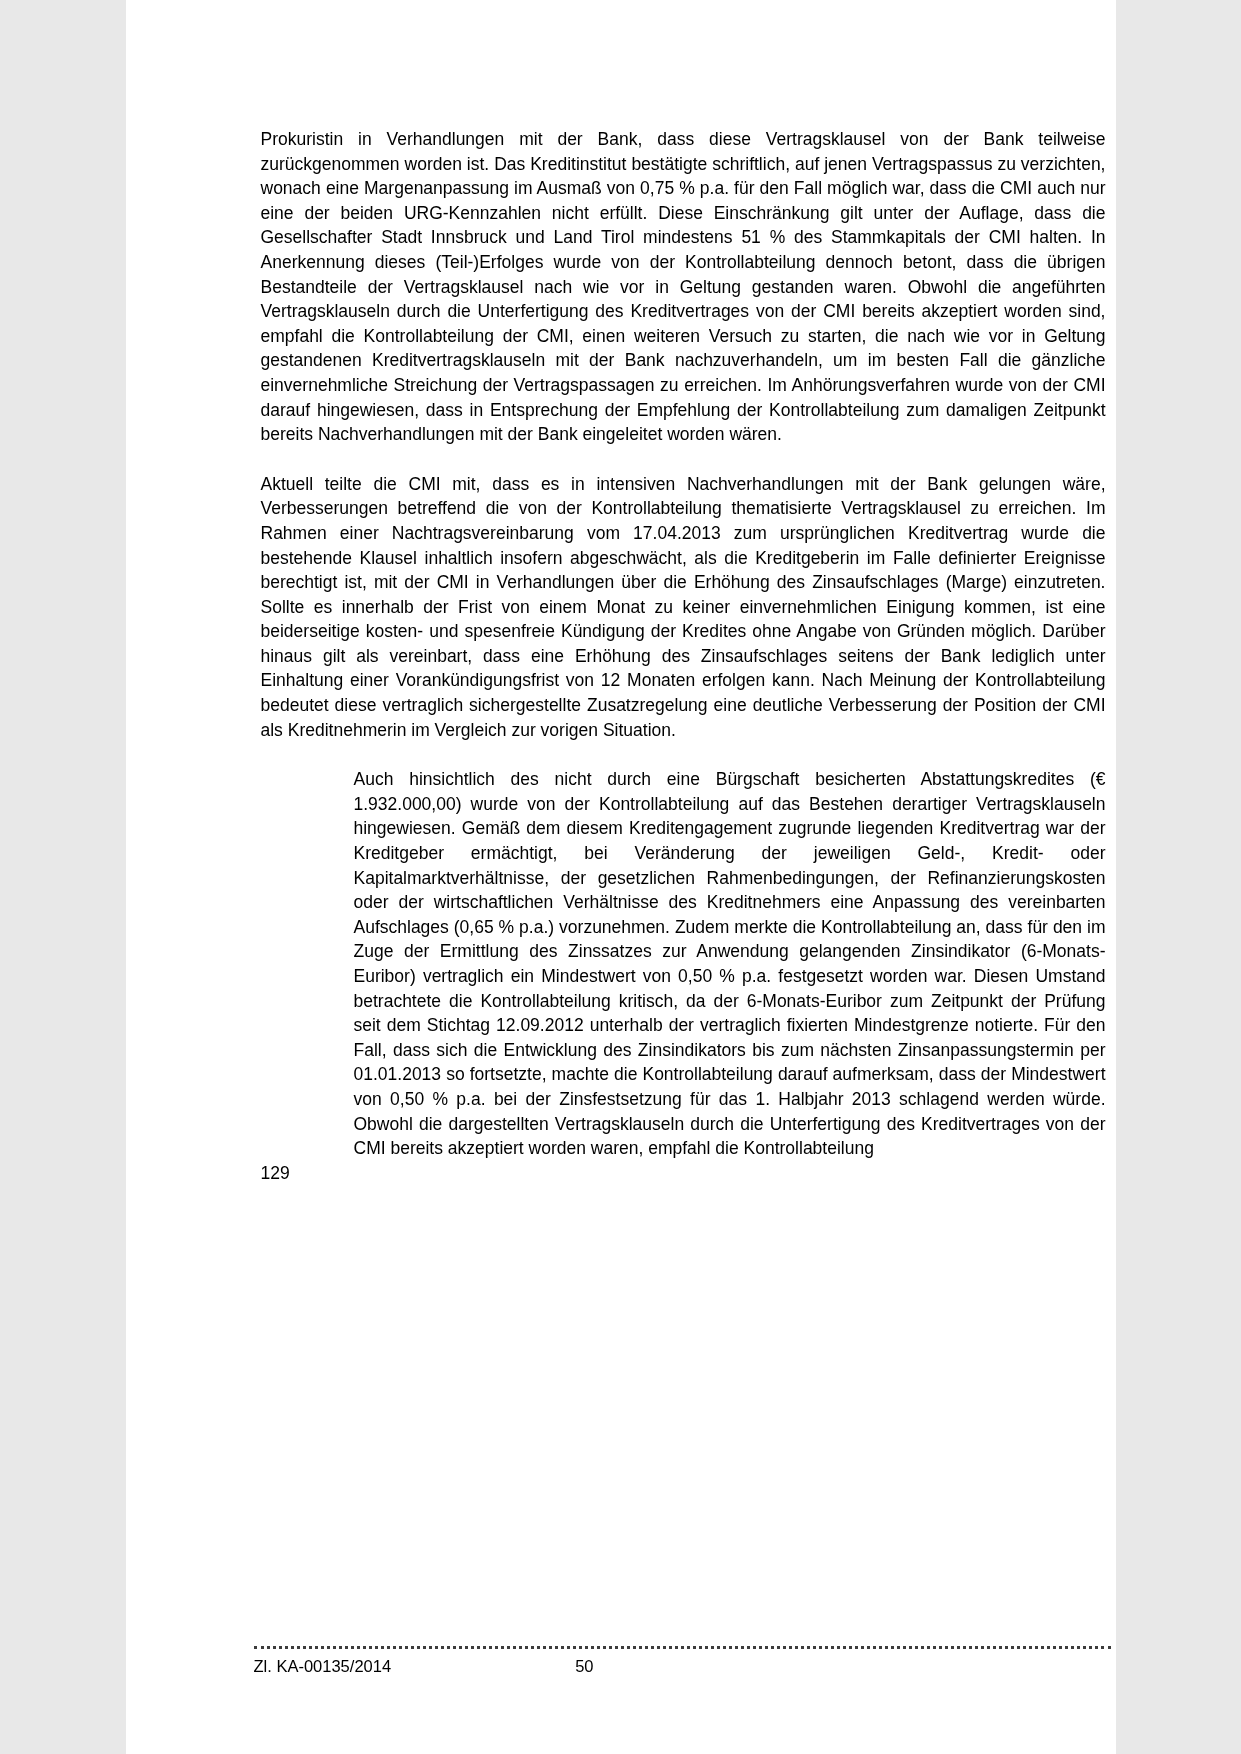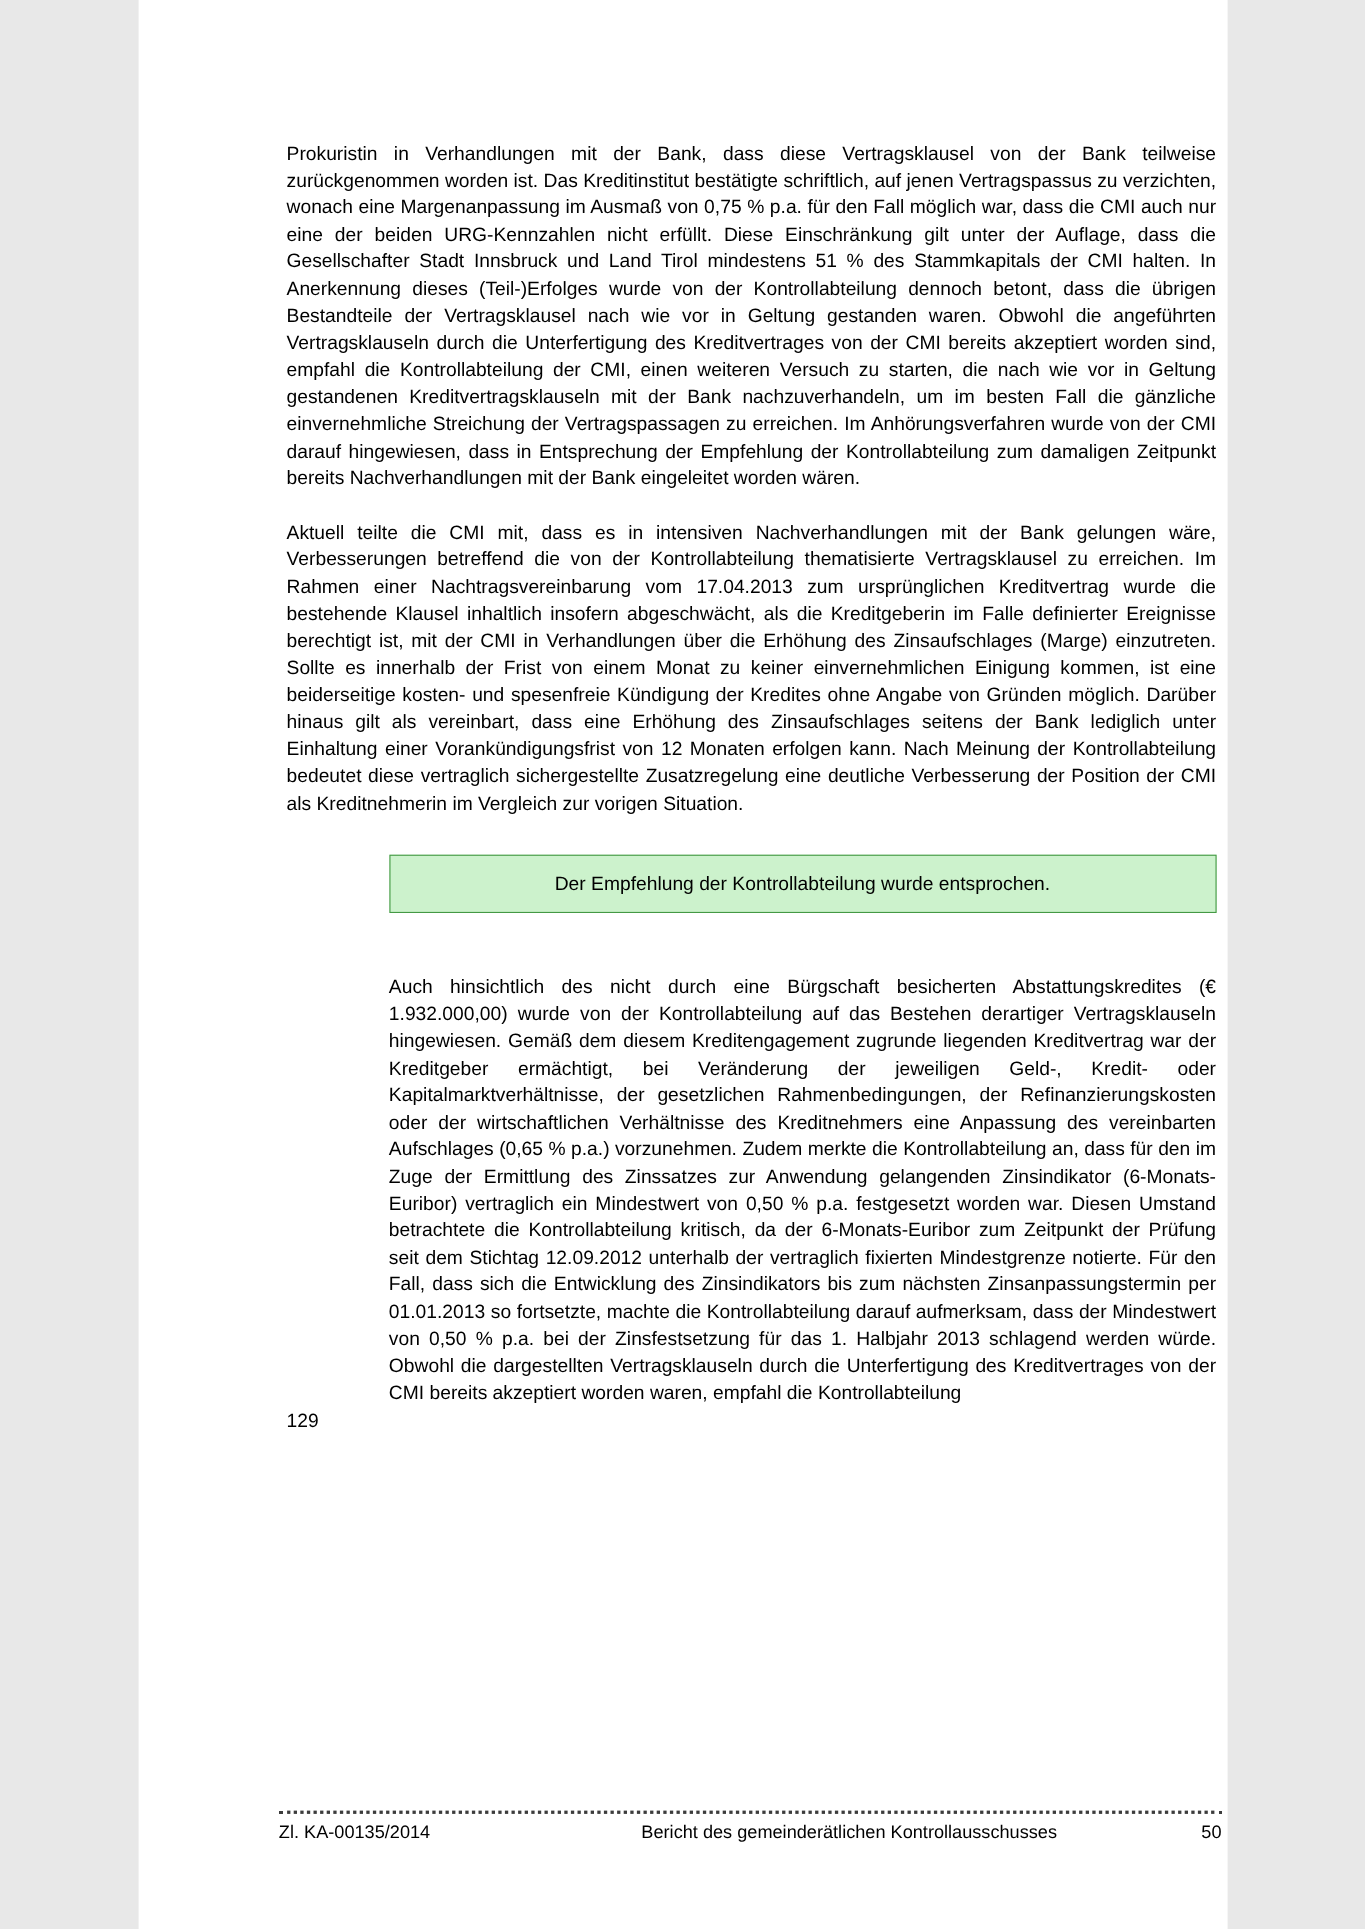--- a/index.html
+++ b/index.html
@@ -85,32 +85,28 @@
 </head>
 <body>
 
 <div class="page">
   <div class="content">
 
     <p class="body-para offset">Prokuristin in Verhandlungen mit der Bank, dass diese Vertragsklausel von der Bank teilweise zurückgenommen worden ist. Das Kreditinstitut bestätigte schriftlich, auf jenen Vertragspassus zu verzichten, wonach eine Margenanpassung im Ausmaß von 0,75 % p.a. für den Fall möglich war, dass die CMI auch nur eine der beiden URG-Kennzahlen nicht erfüllt. Diese Einschränkung gilt unter der Auflage, dass die Gesellschafter Stadt Innsbruck und Land Tirol mindestens 51 % des Stammkapitals der CMI halten. In Anerkennung dieses (Teil-)Erfolges wurde von der Kontrollabteilung dennoch betont, dass die übrigen Bestandteile der Vertragsklausel nach wie vor in Geltung gestanden waren. Obwohl die angeführten Vertragsklauseln durch die Unterfertigung des Kreditvertrages von der CMI bereits akzeptiert worden sind, empfahl die Kontrollabteilung der CMI, einen weiteren Versuch zu starten, die nach wie vor in Geltung gestandenen Kreditvertragsklauseln mit der Bank nachzuverhandeln, um im besten Fall die gänzliche einvernehmliche Streichung der Vertragspassagen zu erreichen. Im Anhörungsverfahren wurde von der CMI darauf hingewiesen, dass in Entsprechung der Empfehlung der Kontrollabteilung zum damaligen Zeitpunkt bereits Nachverhandlungen mit der Bank eingeleitet worden wären.</p>
 
     <p class="body-para offset">Aktuell teilte die CMI mit, dass es in intensiven Nachverhandlungen mit der Bank gelungen wäre, Verbesserungen betreffend die von der Kontrollabteilung thematisierte Vertragsklausel zu erreichen. Im Rahmen einer Nachtragsvereinbarung vom 17.04.2013 zum ursprünglichen Kreditvertrag wurde die bestehende Klausel inhaltlich insofern abgeschwächt, als die Kreditgeberin im Falle definierter Ereignisse berechtigt ist, mit der CMI in Verhandlungen über die Erhöhung des Zinsaufschlages (Marge) einzutreten. Sollte es innerhalb der Frist von einem Monat zu keiner einvernehmlichen Einigung kommen, ist eine beiderseitige kosten- und spesenfreie Kündigung der Kredites ohne Angabe von Gründen möglich. Darüber hinaus gilt als vereinbart, dass eine Erhöhung des Zinsaufschlages seitens der Bank lediglich unter Einhaltung einer Vorankündigungsfrist von 12 Monaten erfolgen kann. Nach Meinung der Kontrollabteilung bedeutet diese vertraglich sichergestellte Zusatzregelung eine deutliche Verbesserung der Position der CMI als Kreditnehmerin im Vergleich zur vorigen Situation.</p>
 
-    <div class="rec-box" style="background: rgb(204, 242, 204); border-color: rgb(68, 153, 68);">
-      <span>Der Empfehlung der Kontrollabteilung wurde entsprochen.</span>
-    </div>
 
     <div class="numbered-section">
       <div class="margin-number">129</div>
       <p class="body-para section-text">Auch hinsichtlich des nicht durch eine Bürgschaft besicherten Abstattungskredites (€ 1.932.000,00) wurde von der Kontrollabteilung auf das Bestehen derartiger Vertragsklauseln hingewiesen. Gemäß dem diesem Kreditengagement zugrunde liegenden Kreditvertrag war der Kreditgeber ermächtigt, bei Veränderung der jeweiligen Geld-, Kredit- oder Kapitalmarktverhältnisse, der gesetzlichen Rahmenbedingungen, der Refinanzierungskosten oder der wirtschaftlichen Verhältnisse des Kreditnehmers eine Anpassung des vereinbarten Aufschlages (0,65 % p.a.) vorzunehmen. Zudem merkte die Kontrollabteilung an, dass für den im Zuge der Ermittlung des Zinssatzes zur Anwendung gelangenden Zinsindikator (6-Monats-Euribor) vertraglich ein Mindestwert von 0,50 % p.a. festgesetzt worden war. Diesen Umstand betrachtete die Kontrollabteilung kritisch, da der 6-Monats-Euribor zum Zeitpunkt der Prüfung seit dem Stichtag 12.09.2012 unterhalb der vertraglich fixierten Mindestgrenze notierte. Für den Fall, dass sich die Entwicklung des Zinsindikators bis zum nächsten Zinsanpassungstermin per 01.01.2013 so fortsetzte, machte die Kontrollabteilung darauf aufmerksam, dass der Mindestwert von 0,50 % p.a. bei der Zinsfestsetzung für das 1. Halbjahr 2013 schlagend werden würde. Obwohl die dargestellten Vertragsklauseln durch die Unterfertigung des Kreditvertrages von der CMI bereits akzeptiert worden waren, empfahl die Kontrollabteilung</p>
     </div>
 
   </div>
 
   <div class="footer">
     <div class="dotted-rule"></div>
     <div class="footer-row">
       <span class="footer-ref">Zl. KA-00135/2014</span>
-      <span class="footer-title">Bericht des gemeinderätlichen Kontrollausschusses</span>
       <span class="footer-page">50</span>
     </div>
   </div>
 </div>
 
 </body></html>

